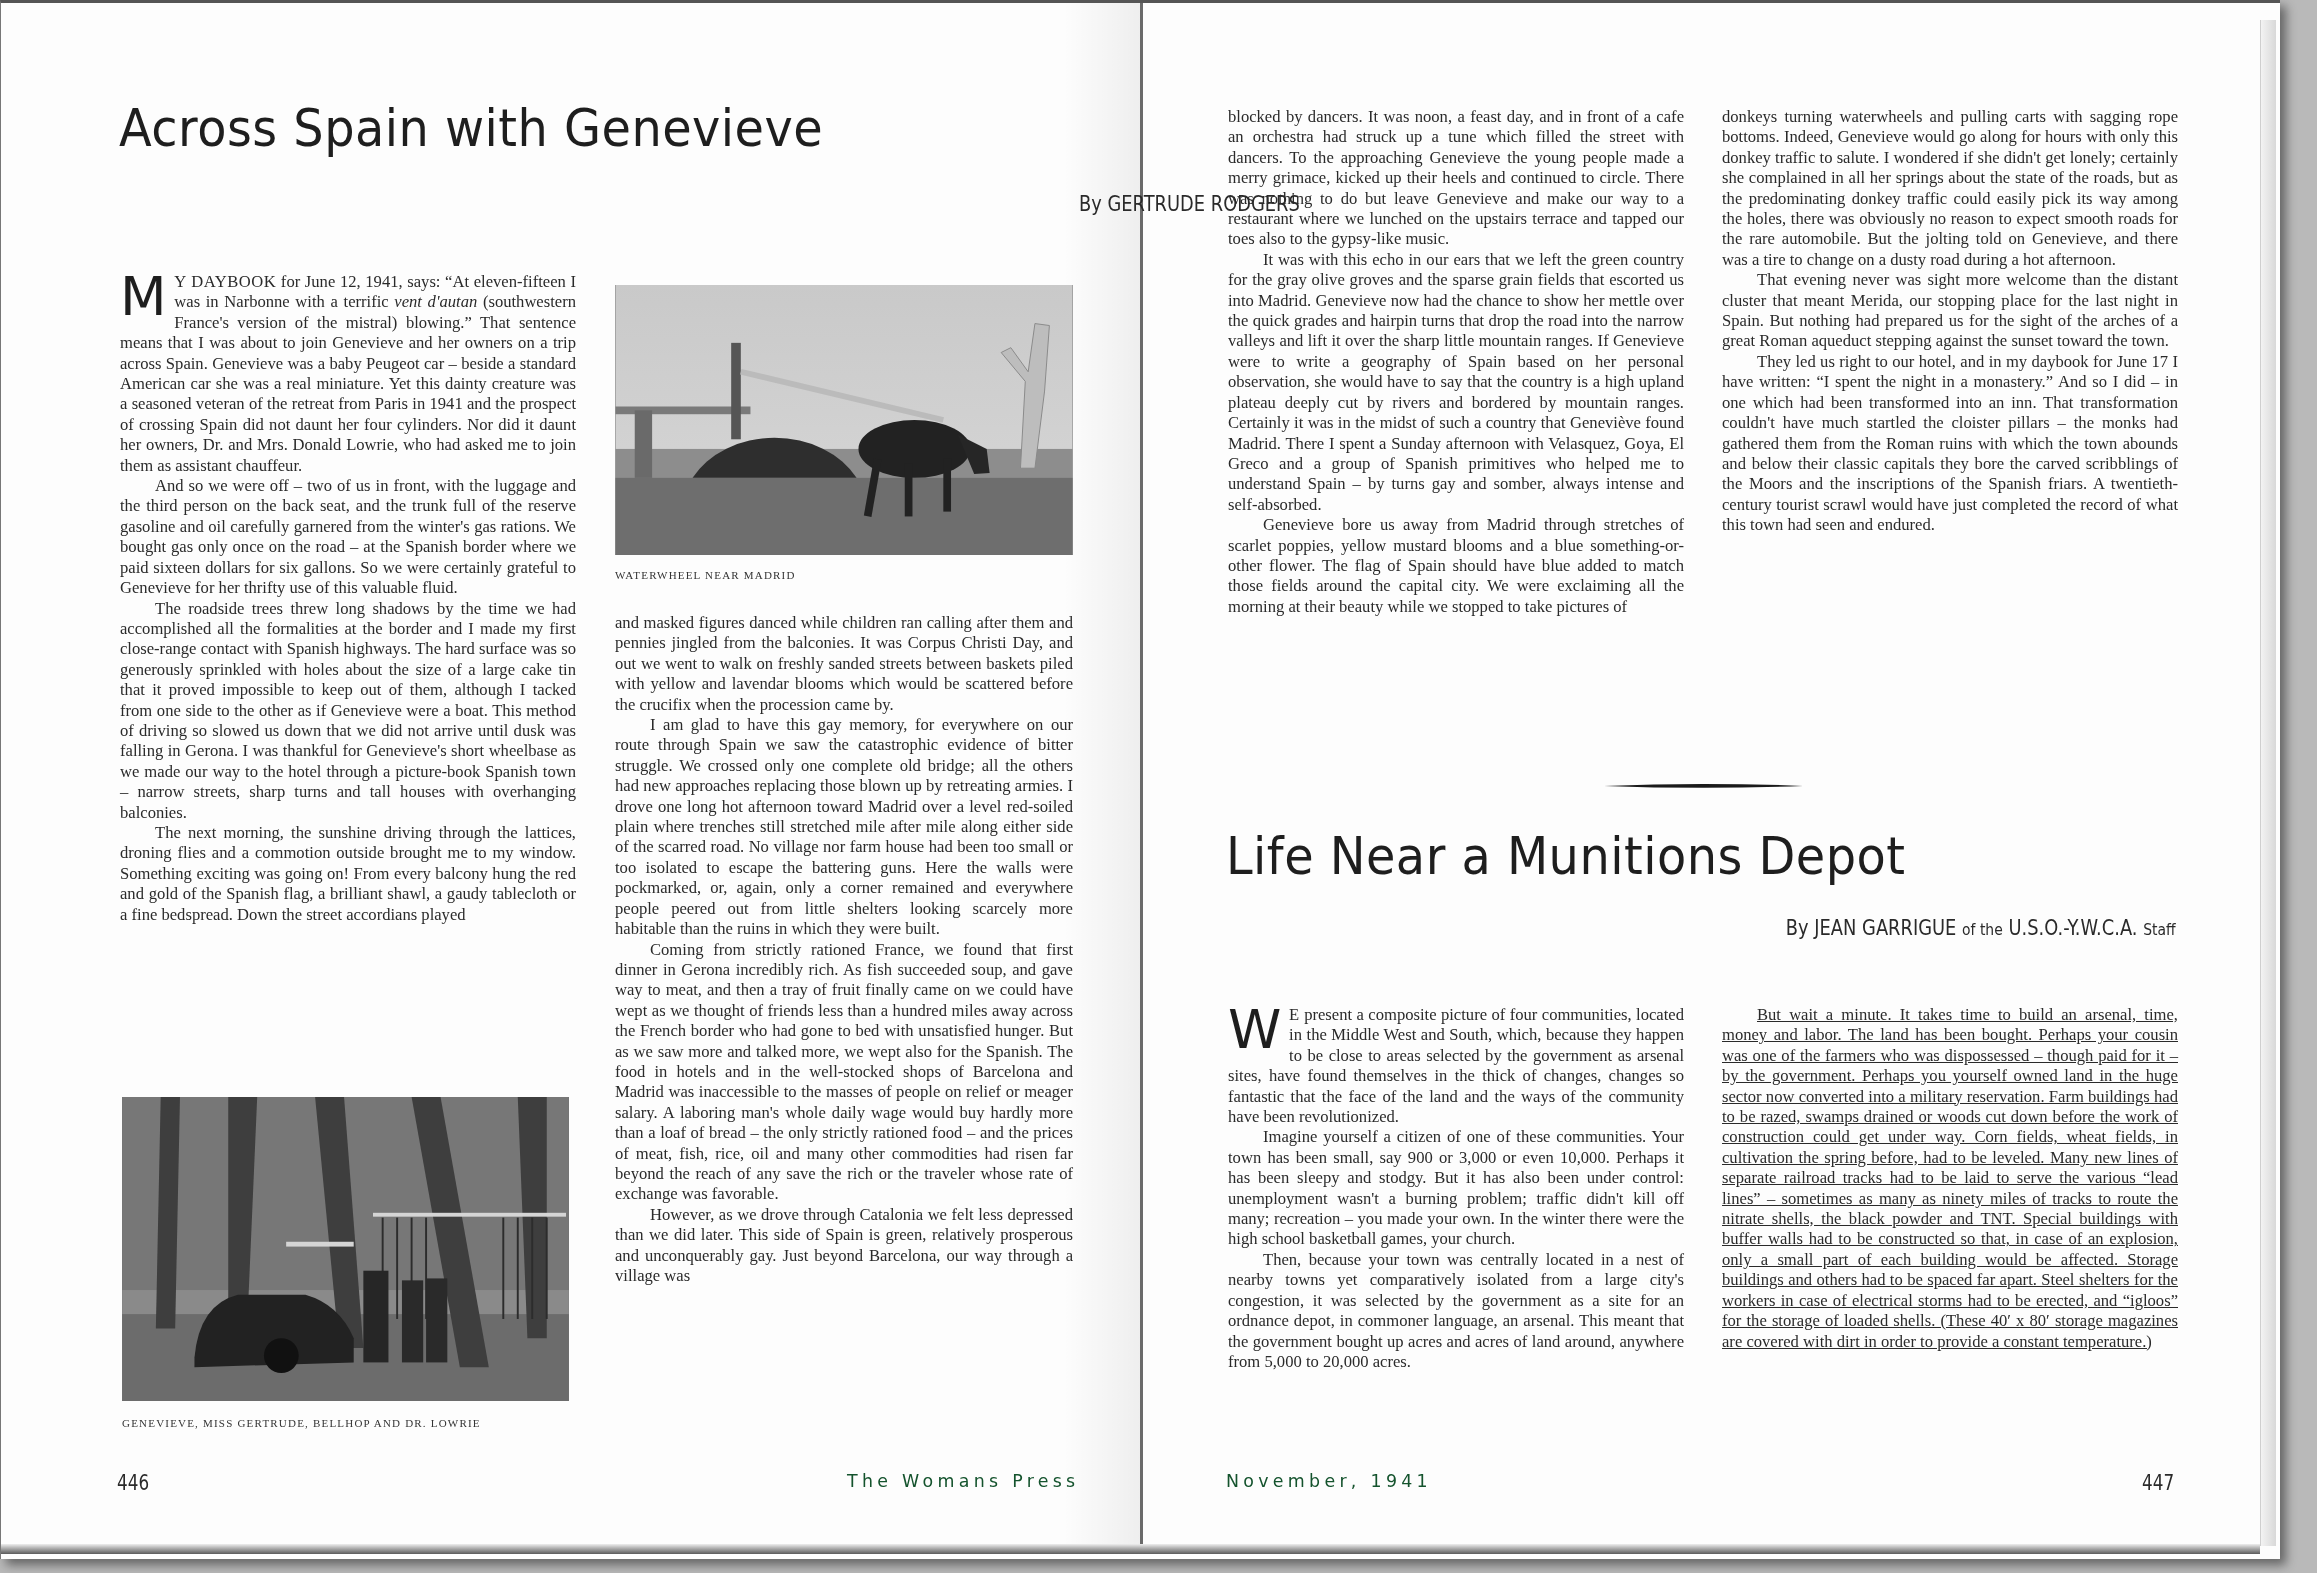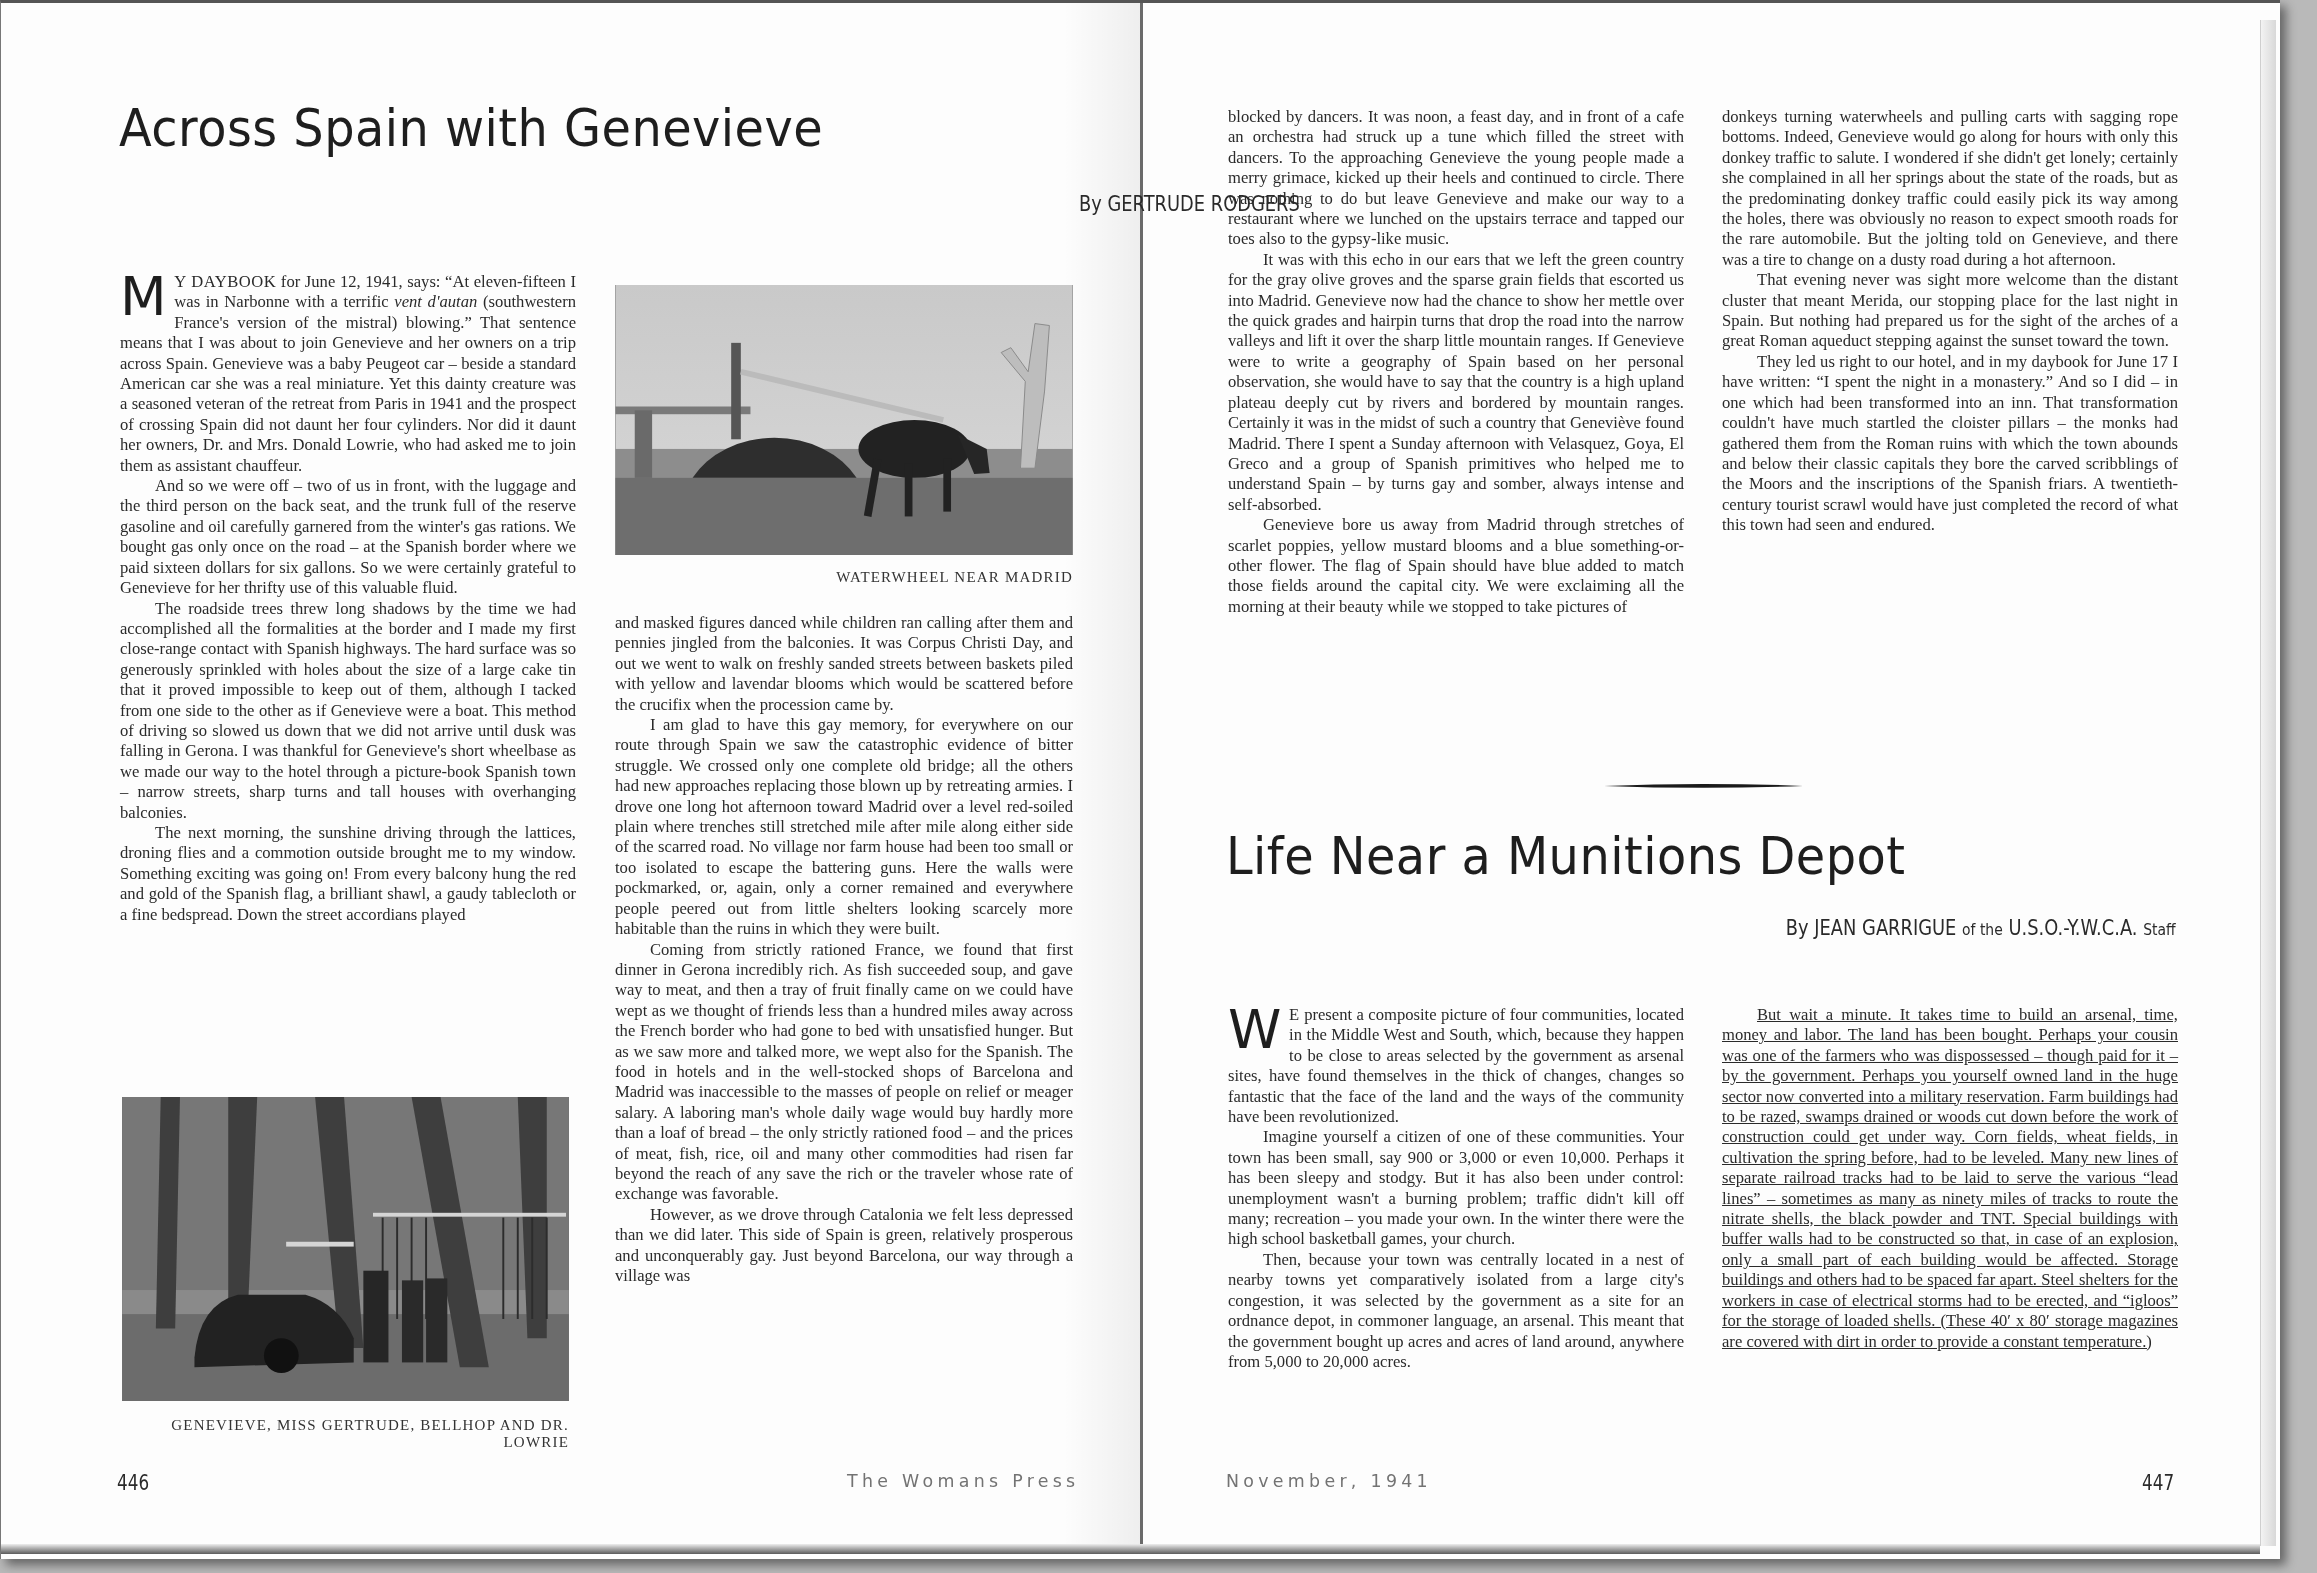--- a/index.html
+++ b/index.html
@@ -74,33 +74,33 @@
     color: #1e1e1e;
   }
   .smallcaps { letter-spacing: 0.5px; margin-top: 14px; }
   .photo {
     position: absolute;
     background: #777;
     overflow: hidden;
   }
   .caption {
     position: absolute;
-    font-size: 15px; letter-spacing: 1.2px;
-    text-align: right; color: #333;
+    font-size: 11px; letter-spacing: 1.2px;
+    text-align: left; color: #333;
   }
   .folio {
     position: absolute;
     font-family: "DejaVu Sans", "Liberation Sans", sans-serif;
     font-size: 21px; color: #2a2a2a;
     transform: scaleX(0.8); transform-origin: left top;
   }
   .running {
     position: absolute;
     font-family: "DejaVu Sans", "Liberation Sans", sans-serif;
-    font-size: 17.4px; letter-spacing: 4.3px; color: #737373;
+    font-size: 17.4px; letter-spacing: 4.3px; color: #14532d;
   }
   .divider {
     position: absolute; left: 1603px; top: 780px; width: 199px; height: 5.8px;
   }
 </style>
 </head>
 <body>
 
 <div class="spread">
   <div class="gutter-left"></div>

